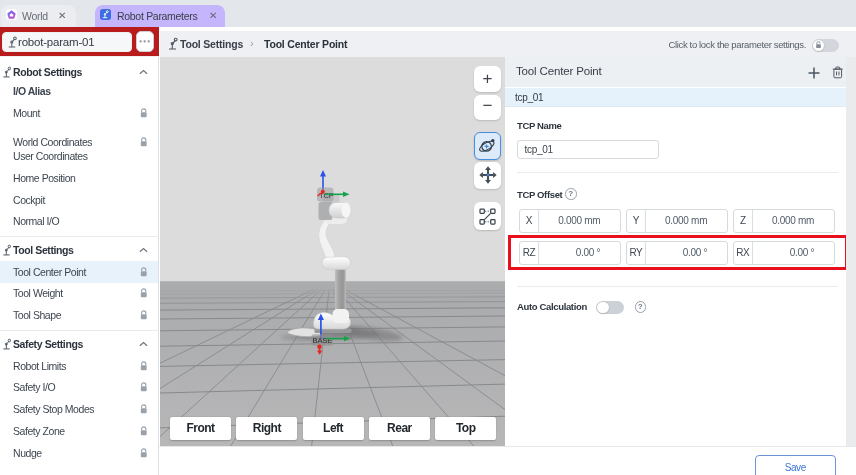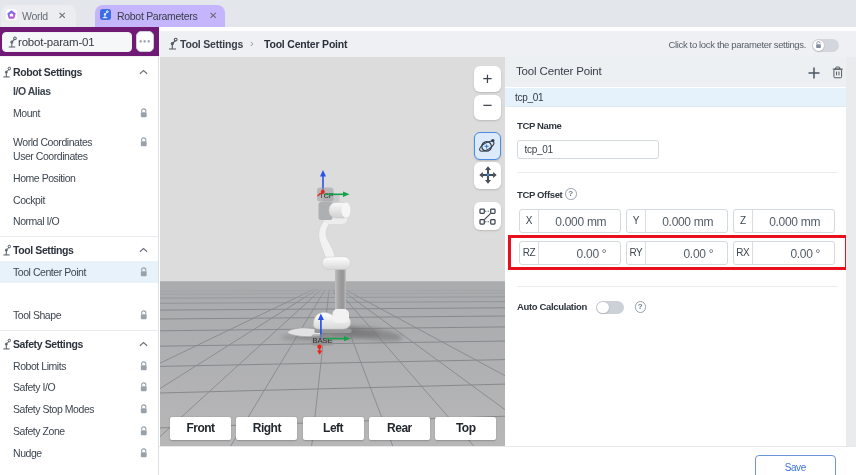--- a/index.html
+++ b/index.html
@@ -9,21 +9,21 @@
 .tab { position:absolute; top:5px; height:22px; border-radius:8px 8px 0 0; font-size:10.5px; letter-spacing:-0.3px; color:#3a4048; }
 #tab-home { left:1px; width:75px; background:#ebedf1; }
 #tab-active { left:81px; width:130px; background:#c4b5fd;margin-left:14px; }
 .tab .ticon { position:absolute; left:5px; top:3.5px; width:11px; height:11px; }
 .tab .tlabel { position:absolute; left:21px; top:5px; }
 #tab-active .tlabel { left:22px; color:#3a4047; }
 #tab-home .tlabel { color:#676d75; }
 .tab .tx { position:absolute; top:5px; font-size:10px; color:#626970; letter-spacing:0; }
 #tab-home .tx { left:57px; }
 #tab-active .tx { left:114px; }
-#sideheader { position:absolute; left:0; top:27px; width:159px; height:30px; background:#701a75; border-bottom:1px solid #f0f1f3; }
+#sideheader { position:absolute; left:0; top:27px; width:159px; height:30px; background:#b91c1c; border-bottom:1px solid #f0f1f3; }
 #rp-box { position:absolute; left:2px; top:4.5px; width:130px; height:20px; background:#f6f7f9; border:1px solid #eef0f2; border-radius:4px; }
 #rp-box .rtext { position:absolute; left:15px; top:3px; font-size:11.5px; letter-spacing:-0.2px; color:#333a43; }
 #dots-btn { position:absolute; left:136px; top:4px; width:18px; height:21px; background:#fff; border:1px solid #cbd0d7; border-radius:5px; color:#98a0ab; text-align:center; font-size:5.5px; line-height:19px; letter-spacing:0.6px; overflow:hidden; }
 #sidebar { position:absolute; left:0; top:57px; width:159px; height:418px; background:#fff; border-right:1px solid #dcdfe4; }
 .mitem { position:absolute; left:0; width:158px; height:22px; font-size:10.5px; letter-spacing:-0.45px; color:#3e4651; }
 .mitem .t { position:absolute; left:13px; top:5px; }
 .mhead { font-weight:bold; color:#2c333d; font-size:10.5px; letter-spacing:-0.4px; }
 .mhead .t { left:13px; }
 .msel { background:#e8f2fb; }
 .micon { position:absolute; left:2px; top:5px; width:9px; height:12px; }
@@ -54,21 +54,21 @@
 #phead .trash { position:absolute; left:325.5px; top:9px; width:13.5px; height:13px; }
 #tcprow { position:absolute; left:0; top:30.5px; width:341px; height:19px; background:#e5f1fb; border-bottom:1px solid #e0eaf2; font-size:10px; letter-spacing:-0.3px; color:#333a42; }
 #tcprow .pt { position:absolute; left:10px; top:4px; }
 .blabel { position:absolute; font-size:9.5px; letter-spacing:-0.35px; font-weight:bold; color:#2e353e; }
 #tcpname-input { position:absolute; left:11.5px; top:82.5px; width:142px; height:19px; border:1px solid #d5dade; border-radius:3px; background:#fff; font-size:10px; letter-spacing:-0.3px; color:#3d444c; }
 #tcpname-input span { position:absolute; left:7px; top:3.5px; }
 .psep { position:absolute; left:12px; width:321px; height:1px; background:#eaecef; }
 .qicon { position:absolute; width:11.5px; height:11.5px; border:1px solid #99a1ac; border-radius:50%; color:#6e7683; font-size:8px; text-align:center; line-height:10px; font-weight:bold; }
 .fld { position:absolute; height:23.5px; width:102.5px; border:1px solid #d5dade; border-radius:3px; background:#fff; }
 .fld .lab { position:absolute; left:0; top:0; width:19.5px; height:21.5px; border-right:1px solid #d9dee2; font-size:10px; letter-spacing:-0.3px; color:#3f4650; text-align:center; line-height:21.5px; }
-.fld .val { position:absolute; right:14px; top:5px; font-size:12px; letter-spacing:-0.3px; color:#525c68; }
+.fld .val { position:absolute; right:20px; top:5px; font-size:10px; letter-spacing:-0.3px; color:#525c68; }
 #redbox { position:absolute; left:2.5px; top:178px; width:340px; height:34.5px; border:3px solid #e9101d; }
 #toggle { position:absolute; left:91px; top:243.5px; width:28px; height:13.5px; background:#ccd1d7; border-radius:7px; }
 #toggle .knob { position:absolute; left:1px; top:1px; width:11.5px; height:11.5px; background:#fff; border-radius:50%; box-shadow:0 0.5px 1.5px rgba(0,0,0,.25); }
 #pscroll { position:absolute; left:341px; top:0; width:10px; height:389px; background:#eaebed; }
 #bottombar { position:absolute; left:159px; top:446px; width:697px; height:29px; background:#fff; border-top:1px solid #e6e8eb; }
 #savebtn { position:absolute; left:595.5px; top:7.5px; width:81.5px; height:26px; border:1px solid #6b95da; border-radius:4px; background:#fff; color:#3b74d8; font-size:10px; letter-spacing:-0.4px; text-align:center; line-height:24px; }
 </style>
 </head>
 <body>
 <div id="tabbar">
@@ -169,20 +169,27 @@
           <circle cx="4.8" cy="6.6" r="1.1"></circle>
         </g>
       </svg>
       <span class="t">Tool Settings</span>
       <svg class="mchev" viewBox="0 0 10 6">
         <path d="M1 5l4-3.6L9 5" stroke="#6b7480" stroke-width="1.3" fill="none"></path>
       </svg>
     </div>
   <div class="mitem msel" style="top:203.6px;">
       <span class="t">Tool Center Point</span>
+      <svg class="mlock" viewBox="0 0 9 12">
+        <path d="M2 5V3.5a2.5 2.5 0 0 1 5 0V5" stroke="#99a1ab" stroke-width="1.3" fill="none"></path>
+        <rect x="1" y="5" width="7" height="6" rx="1" fill="#99a1ab"></rect>
+      </svg>
+    </div>
+  <div class="mitem" style="top:225.3px;">
+      <span class="t">Tool Weight</span>
       <svg class="mlock" viewBox="0 0 9 12">
         <path d="M2 5V3.5a2.5 2.5 0 0 1 5 0V5" stroke="#99a1ab" stroke-width="1.3" fill="none"></path>
         <rect x="1" y="5" width="7" height="6" rx="1" fill="#99a1ab"></rect>
       </svg>
     </div>
   <div class="mitem" style="top:247px;">
       <span class="t">Tool Shape</span>
       <svg class="mlock" viewBox="0 0 9 12">
         <path d="M2 5V3.5a2.5 2.5 0 0 1 5 0V5" stroke="#99a1ab" stroke-width="1.3" fill="none"></path>
         <rect x="1" y="5" width="7" height="6" rx="1" fill="#99a1ab"></rect>

